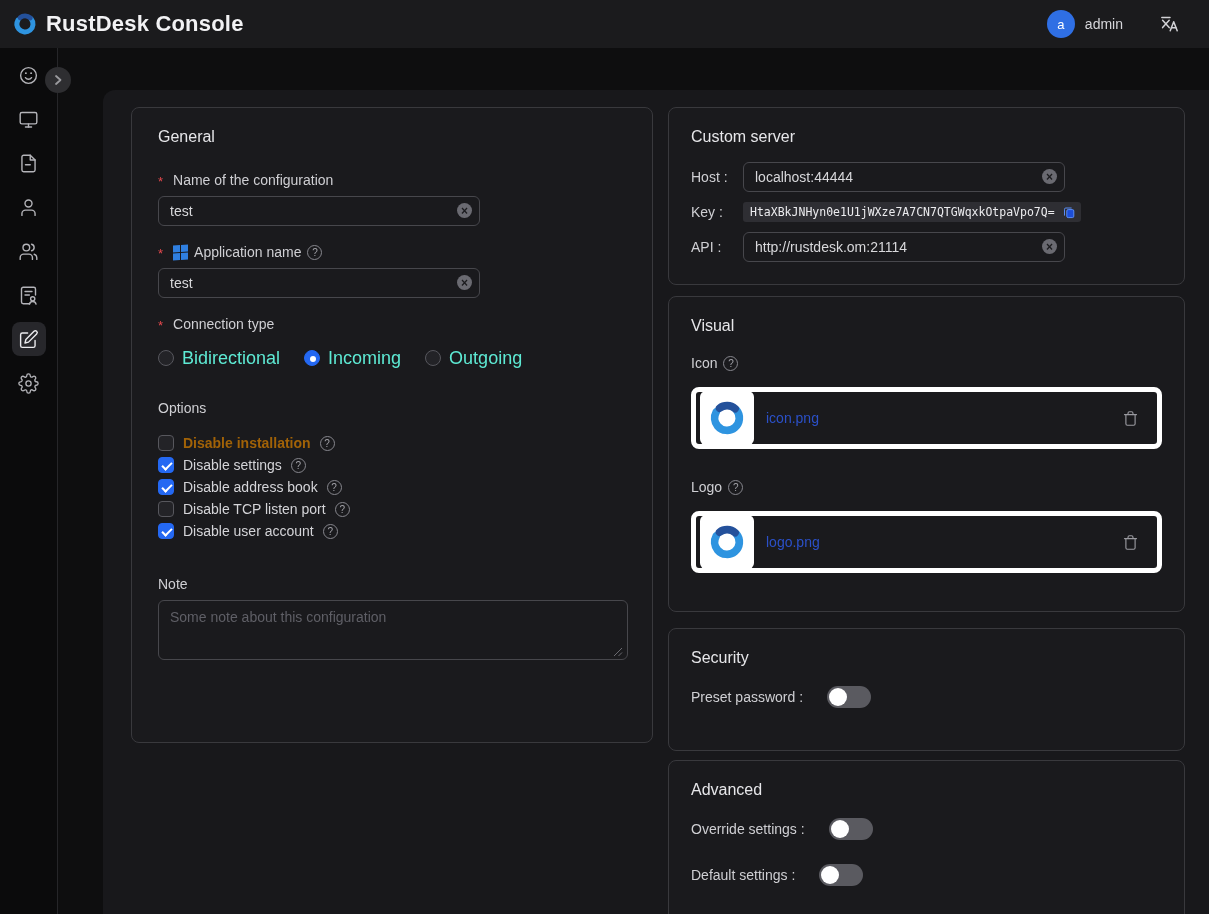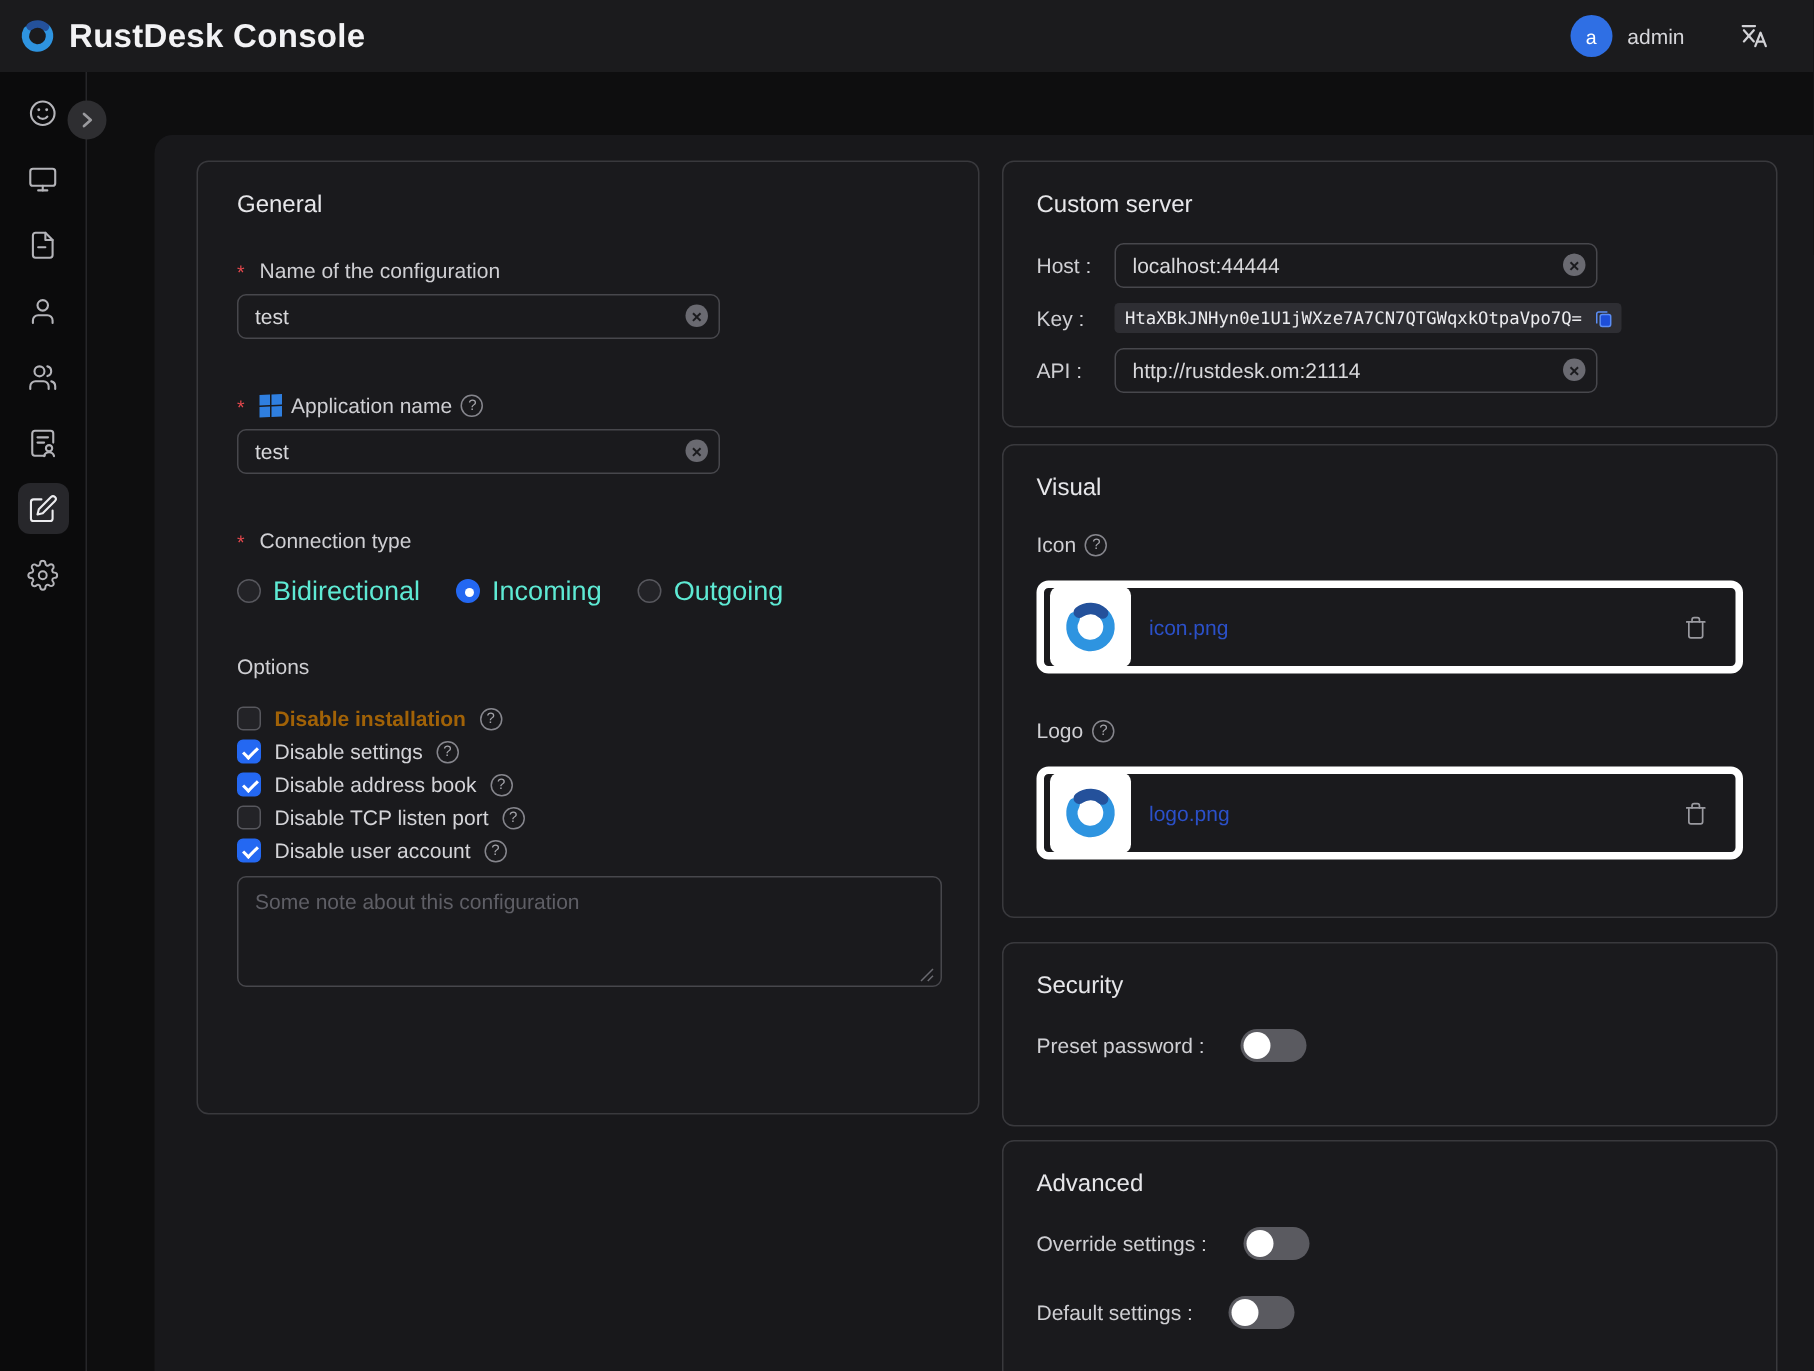--- a/index.html
+++ b/index.html
@@ -103,21 +103,21 @@
   .checkbox.checked { background:#2468f2; border-color:#2468f2; }
   .checkbox.checked::after {
     content:""; position:absolute; left:3px; top:3.5px; width:8px; height:4px;
     border-left:2px solid #fff; border-bottom:2px solid #fff; transform:rotate(-45deg);
   }
   .check-label { font-size:14px; color:#d4d4d8; }
   .check-label.bold { font-weight:700; color:#a16207; }
   
   .textarea-wrap { position:relative; margin-top:6px; }
   textarea {
-    width:470px; height:74px; background:transparent; border:1px solid #47474c; border-radius:6px;
+    width:470px; height:60px; background:transparent; border:1px solid #47474c; border-radius:6px;
     color:#22c55e; font-size:14px; font-family:"Liberation Sans",sans-serif;
     padding:8px 11px; resize:none; outline:none; display:block;
   }
   textarea::placeholder { color:#5f5f66; }
   .resize-handle { position:absolute; right:3px; bottom:3px; width:10px; height:10px; pointer-events:none; }
   
   .srv-row { display:flex; align-items:center; margin-top:10px; }
   .srv-row.first { margin-top:16px;align-items:center; }
   .srv-label { width:52px; font-size:14px; color:#cfcfd3; flex:0 0 auto; }
   .key-chip {
@@ -146,21 +146,21 @@
   
   .toggle-row { display:flex; align-items:center; margin-top:16px; height:28px;gap:12px; }
   .toggle-label { font-size:14px; color:#cfcfd3; margin-right:12px; }
   .toggle {
     width:44px; height:22px; border-radius:11px; background:#5a5a60; position:relative; cursor:pointer; flex:0 0 auto;
   }
   .toggle .knob {
     position:absolute; left:2px; top:2px; width:18px; height:18px; border-radius:50%; background:#fff;
   }
   svg.stroke { fill:none; stroke:currentColor; stroke-width:1.6; stroke-linecap:round; stroke-linejoin:round; }
-  .mt34 { margin-top:34px; } .mt30 { margin-top:30px; } .mt32 { margin-top:32px; }
+  .mt34 { margin-top:16px; } .mt30 { margin-top:30px; } .mt32 { margin-top:32px; }
   .title-gap { margin-top:24px; }
 </style>
 </head>
 <body>
 
 <header class="topbar">
   <svg class="brand-logo" viewBox="0 0 24 24">
     <g transform="rotate(-40 12 12)">
       <circle cx="12" cy="12" r="7.4" fill="none" stroke="#2e94e0" stroke-width="4.6" stroke-dasharray="32 14.5" stroke-linecap="round"></circle>
       <circle cx="12" cy="12" r="7.4" fill="none" stroke="#24519b" stroke-width="4.6" stroke-dasharray="10 36.5" stroke-dashoffset="-35" stroke-linecap="round"></circle>
@@ -317,20 +317,23 @@
         <span class="check-label">Disable TCP listen port</span>
         <span class="help-icon"></span>
       </div>
       <div class="check-row">
         <span class="checkbox checked"></span>
         <span class="check-label">Disable user account</span>
         <span class="help-icon"></span>
       </div>
     </div>
 
+    <div class="field-label mt32">
+      <span>Note</span>
+    </div>
     <div class="textarea-wrap">
       <textarea placeholder="Some note about this configuration" style=""></textarea>
       <svg class="resize-handle" viewBox="0 0 10 10">
         <path d="M9 1 L1 9 M9 5.5 L5.5 9" stroke="#6a6a70" stroke-width="1" fill="none"></path>
       </svg>
     </div>
   </section>
 
   <section class="card" id="card-server">
     <div class="card-title">Custom server</div>

